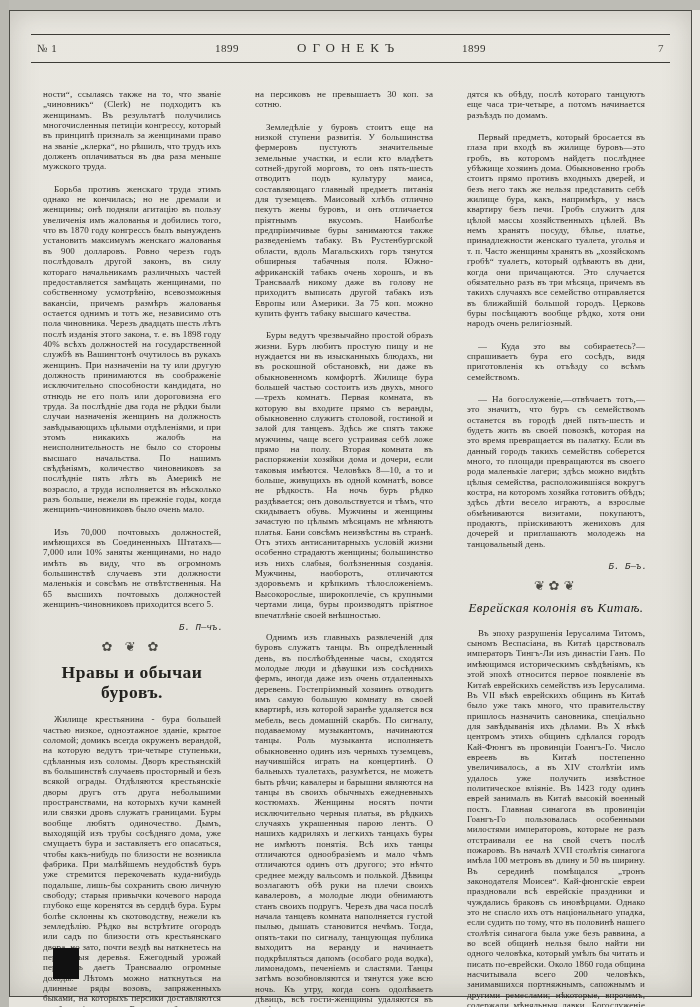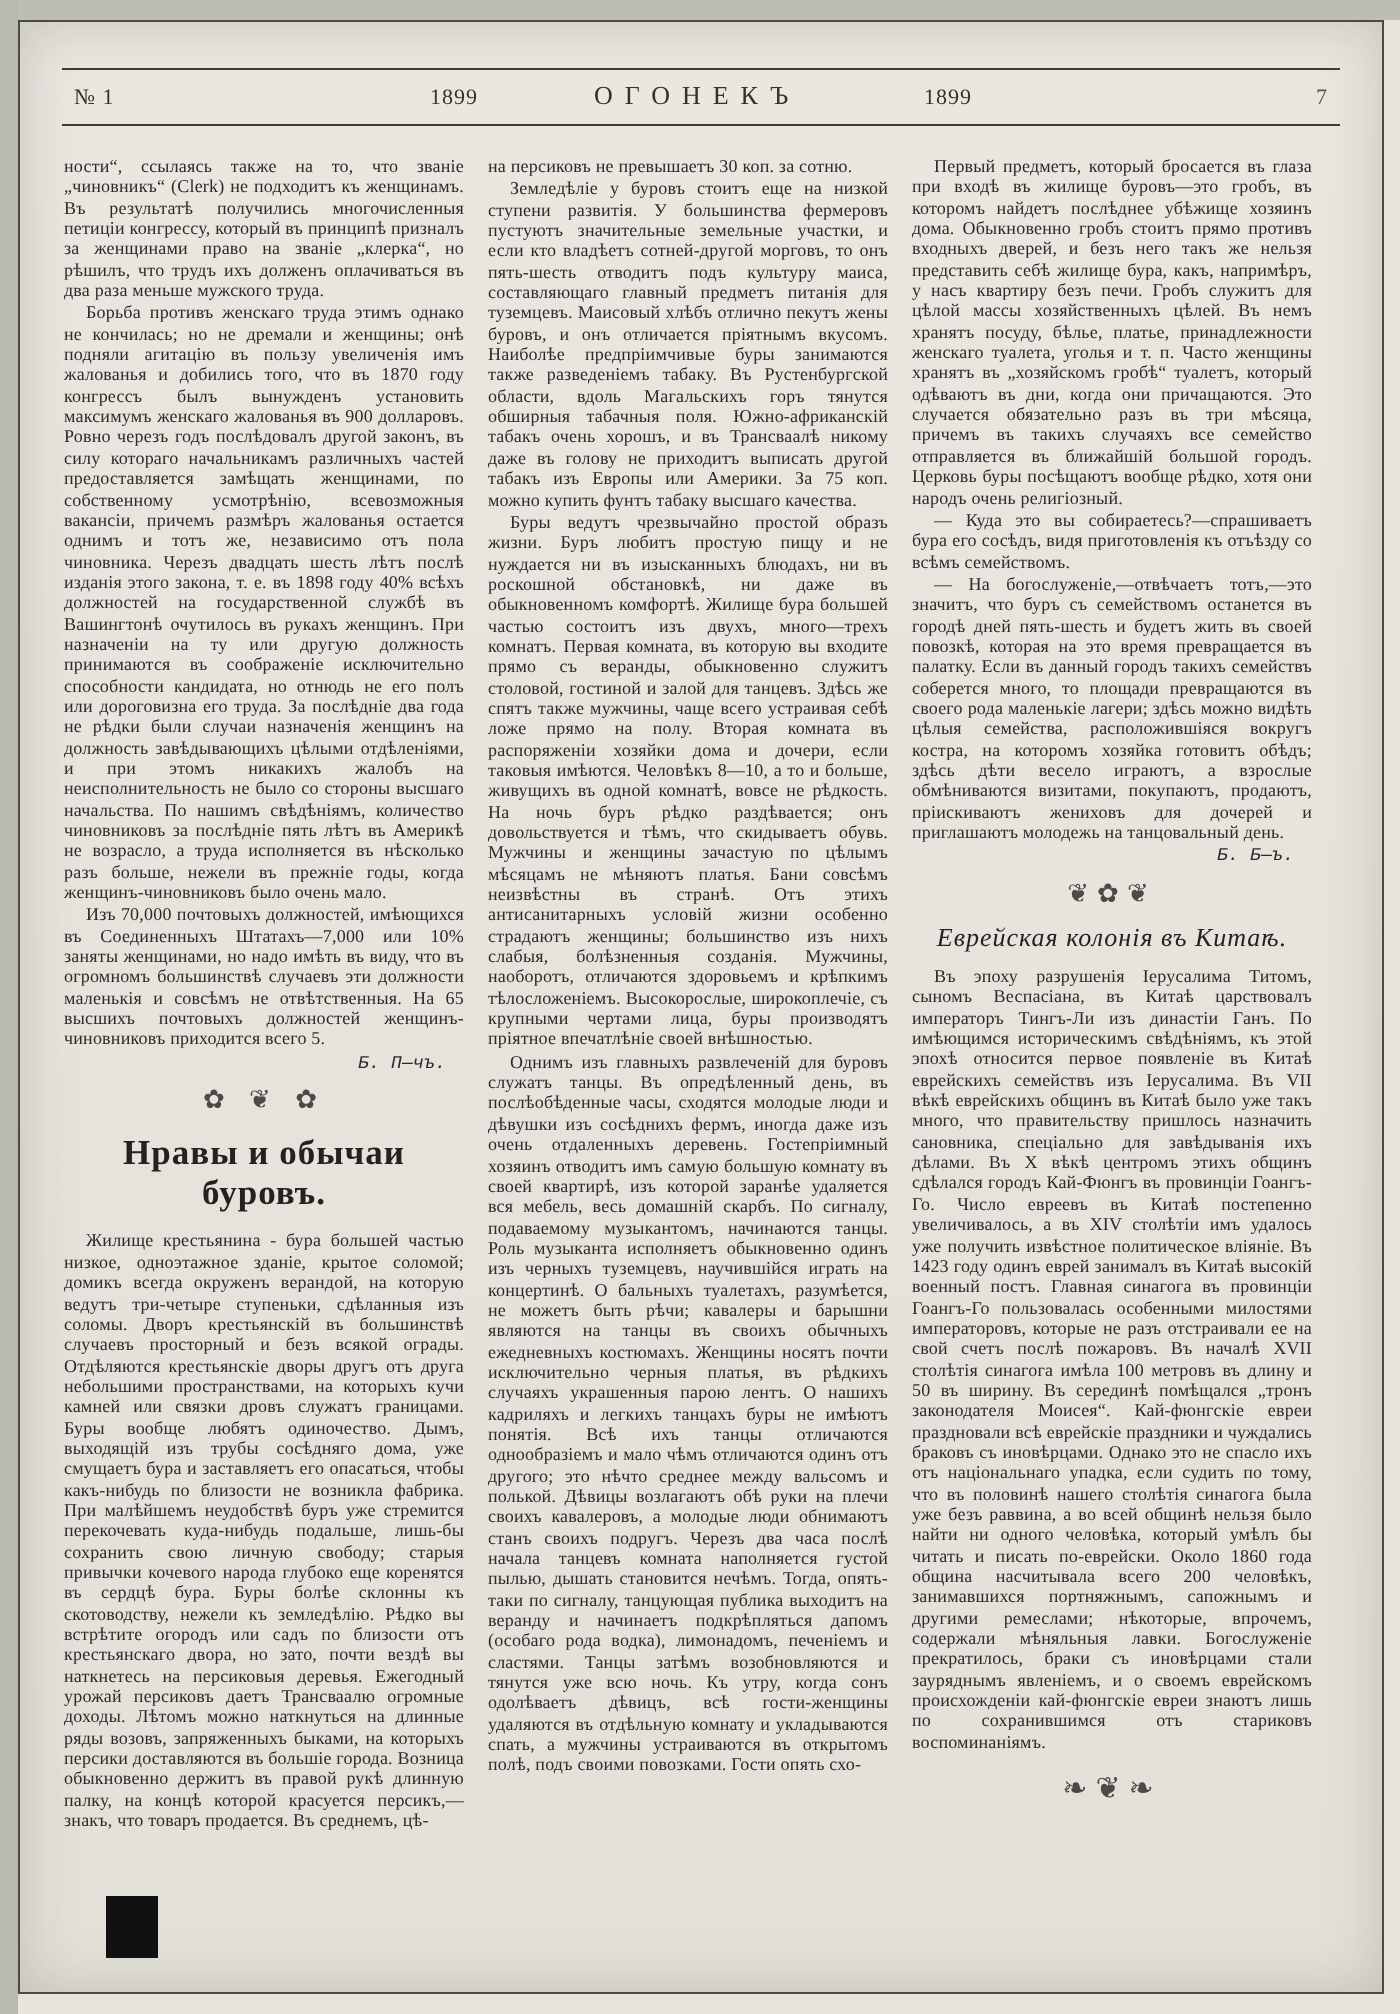--- a/index.html
+++ b/index.html
@@ -52,21 +52,21 @@
   }
   .col {
     width: 202px;
     flex: 0 0 202px;
     font-size: 9px;
     line-height: 10.35px;
     text-align: justify;
     letter-spacing: .1px;
     color: #2b2a26;
   }
-  .para { margin: 1px; text-indent: 11px; }
+  .para { margin: 12px; text-indent: 11px; }
   .para.noindent { text-indent: 0; }
   .signature {
     text-align: right;
     font-style: italic;
     padding: 1px 10px 0 0;
     font-family: Liberation Mono, monospace;
   }
   .vignette {
     text-align: center;
     font-family: "DejaVu Sans", sans-serif;
@@ -134,20 +134,21 @@
           <h2 class="art-heading">Нравы и обычаи буровъ.</h2>
           <p class="para">Жилище крестьянина - бура большей частью низкое, одноэтажное зданіе, крытое соломой; домикъ всегда окруженъ верандой, на которую ведутъ три-четыре ступеньки, сдѣланныя изъ соломы. Дворъ крестьянскій въ большинствѣ случаевъ просторный и безъ всякой ограды. Отдѣляются крестьянскіе дворы другъ отъ друга небольшими пространствами, на которыхъ кучи камней или связки дровъ служатъ границами. Буры вообще любятъ одиночество. Дымъ, выходящій изъ трубы сосѣдняго дома, уже смущаетъ бура и заставляетъ его опасаться, чтобы какъ-нибудь по близости не возникла фабрика. При малѣйшемъ неудобствѣ буръ уже стремится перекочевать куда-нибудь подальше, лишь-бы сохранить свою личную свободу; старыя привычки кочевого народа глубоко еще коренятся въ сердцѣ бура. Буры болѣе склонны къ скотоводству, нежели къ земледѣлію. Рѣдко вы встрѣтите огородъ или садъ по близости отъ крестьянскаго двора, но зато, почти вездѣ вы наткнетесь на персиковыя деревья. Ежегодный урожай персиковъ даетъ Трансваалю огромные доходы. Лѣтомъ можно наткнуться на длинные ряды возовъ, запряженныхъ быками, на которыхъ персики доставляются въ большіе города. Возница обыкновенно держитъ въ правой рукѣ длинную палку, на концѣ которой красуется персикъ,—знакъ, что товаръ продается. Въ среднемъ, цѣ-</p>
         </div>
         <div class="col">
           <p class="para noindent">на персиковъ не превышаетъ 30 коп. за сотню.</p>
           <p class="para">Земледѣліе у буровъ стоитъ еще на низкой ступени развитія. У большинства фермеровъ пустуютъ значительные земельные участки, и если кто владѣетъ сотней-другой морговъ, то онъ пять-шесть отводитъ подъ культуру маиса, составляющаго главный предметъ питанія для туземцевъ. Маисовый хлѣбъ отлично пекутъ жены буровъ, и онъ отличается пріятнымъ вкусомъ. Наиболѣе предпріимчивые буры занимаются также разведеніемъ табаку. Въ Рустенбургской области, вдоль Магальскихъ горъ тянутся обширныя табачныя поля. Южно-африканскій табакъ очень хорошъ, и въ Трансваалѣ никому даже въ голову не приходитъ выписать другой табакъ изъ Европы или Америки. За 75 коп. можно купить фунтъ табаку высшаго качества.</p>
           <p class="para">Буры ведутъ чрезвычайно простой образъ жизни. Буръ любитъ простую пищу и не нуждается ни въ изысканныхъ блюдахъ, ни въ роскошной обстановкѣ, ни даже въ обыкновенномъ комфортѣ. Жилище бура большей частью состоитъ изъ двухъ, много—трехъ комнатъ. Первая комната, въ которую вы входите прямо съ веранды, обыкновенно служитъ столовой, гостиной и залой для танцевъ. Здѣсь же спятъ также мужчины, чаще всего устраивая себѣ ложе прямо на полу. Вторая комната въ распоряженіи хозяйки дома и дочери, если таковыя имѣются. Человѣкъ 8—10, а то и больше, живущихъ въ одной комнатѣ, вовсе не рѣдкость. На ночь буръ рѣдко раздѣвается; онъ довольствуется и тѣмъ, что скидываетъ обувь. Мужчины и женщины зачастую по цѣлымъ мѣсяцамъ не мѣняютъ платья. Бани совсѣмъ неизвѣстны въ странѣ. Отъ этихъ антисанитарныхъ условій жизни особенно страдаютъ женщины; большинство изъ нихъ слабыя, болѣзненныя созданія. Мужчины, наоборотъ, отличаются здоровьемъ и крѣпкимъ тѣлосложеніемъ. Высокорослые, широкоплечіе, съ крупными чертами лица, буры производятъ пріятное впечатлѣніе своей внѣшностью.</p>
           <p class="para">Однимъ изъ главныхъ развлеченій для буровъ служатъ танцы. Въ опредѣленный день, въ послѣобѣденные часы, сходятся молодые люди и дѣвушки изъ сосѣднихъ фермъ, иногда даже изъ очень отдаленныхъ деревень. Гостепріимный хозяинъ отводитъ имъ самую большую комнату въ своей квартирѣ, изъ которой заранѣе удаляется вся мебель, весь домашній скарбъ. По сигналу, подаваемому музыкантомъ, начинаются танцы. Роль музыканта исполняетъ обыкновенно одинъ изъ черныхъ туземцевъ, научившійся играть на концертинѣ. О бальныхъ туалетахъ, разумѣется, не можетъ быть рѣчи; кавалеры и барышни являются на танцы въ своихъ обычныхъ ежедневныхъ костюмахъ. Женщины носятъ почти исключительно черныя платья, въ рѣдкихъ случаяхъ украшенныя парою лентъ. О нашихъ кадриляхъ и легкихъ танцахъ буры не имѣютъ понятія. Всѣ ихъ танцы отличаются однообразіемъ и мало чѣмъ отличаются одинъ отъ другого; это нѣчто среднее между вальсомъ и полькой. Дѣвицы возлагаютъ обѣ руки на плечи своихъ кавалеровъ, а молодые люди обнимаютъ станъ своихъ подругъ. Черезъ два часа послѣ начала танцевъ комната наполняется густой пылью, дышать становится нечѣмъ. Тогда, опять-таки по сигналу, танцующая публика выходитъ на веранду и начинаетъ подкрѣпляться дапомъ (особаго рода водка), лимонадомъ, печеніемъ и сластями. Танцы затѣмъ возобновляются и тянутся уже всю ночь. Къ утру, когда сонъ одолѣваетъ дѣвицъ, всѣ гости-женщины удаляются въ отдѣльную комнату и укладываются спать, а мужчины устраиваются въ открытомъ полѣ, подъ своими повозками. Гости опять схо-</p>
         </div>
         <div class="col">
+          <p class="para noindent">дятся къ обѣду, послѣ котораго танцуютъ еще часа три-четыре, а потомъ начинается разъѣздъ по домамъ.</p>
           <p class="para">Первый предметъ, который бросается въ глаза при входѣ въ жилище буровъ—это гробъ, въ которомъ найдетъ послѣднее убѣжище хозяинъ дома. Обыкновенно гробъ стоитъ прямо противъ входныхъ дверей, и безъ него такъ же нельзя представить себѣ жилище бура, какъ, напримѣръ, у насъ квартиру безъ печи. Гробъ служитъ для цѣлой массы хозяйственныхъ цѣлей. Въ немъ хранятъ посуду, бѣлье, платье, принадлежности женскаго туалета, уголья и т. п. Часто женщины хранятъ въ „хозяйскомъ гробѣ“ туалетъ, который одѣваютъ въ дни, когда они причащаются. Это случается обязательно разъ въ три мѣсяца, причемъ въ такихъ случаяхъ все семейство отправляется въ ближайшій большой городъ. Церковь буры посѣщаютъ вообще рѣдко, хотя они народъ очень религіозный.</p>
           <p class="para">— Куда это вы собираетесь?—спрашиваетъ бура его сосѣдъ, видя приготовленія къ отъѣзду со всѣмъ семействомъ.</p>
           <p class="para">— На богослуженіе,—отвѣчаетъ тотъ,—это значитъ, что буръ съ семействомъ останется въ городѣ дней пять-шесть и будетъ жить въ своей повозкѣ, которая на это время превращается въ палатку. Если въ данный городъ такихъ семействъ соберется много, то площади превращаются въ своего рода маленькіе лагери; здѣсь можно видѣть цѣлыя семейства, расположившіяся вокругъ костра, на которомъ хозяйка готовитъ обѣдъ; здѣсь дѣти весело играютъ, а взрослые обмѣниваются визитами, покупаютъ, продаютъ, пріискиваютъ жениховъ для дочерей и приглашаютъ молодежь на танцовальный день.</p>
           <div class="signature">Б. Б—ъ.</div>
           <div class="vignette">❦✿❦</div>
           <h2 class="art-heading italic">Еврейская колонія въ Китаѣ.</h2>
           <p class="para">Въ эпоху разрушенія Іерусалима Титомъ, сыномъ Веспасіана, въ Китаѣ царствовалъ императоръ Тингъ-Ли изъ династіи Ганъ. По имѣющимся историческимъ свѣдѣніямъ, къ этой эпохѣ относится первое появленіе въ Китаѣ еврейскихъ семействъ изъ Іерусалима. Въ VII вѣкѣ еврейскихъ общинъ въ Китаѣ было уже такъ много, что правительству пришлось назначить сановника, спеціально для завѣдыванія ихъ дѣлами. Въ X вѣкѣ центромъ этихъ общинъ сдѣлался городъ Кай-Фюнгъ въ провинціи Гоангъ-Го. Число евреевъ въ Китаѣ постепенно увеличивалось, а въ XIV столѣтіи имъ удалось уже получить извѣстное политическое вліяніе. Въ 1423 году одинъ еврей занималъ въ Китаѣ высокій военный постъ. Главная синагога въ провинціи Гоангъ-Го пользовалась особенными милостями императоровъ, которые не разъ отстраивали ее на свой счетъ послѣ пожаровъ. Въ началѣ XVII столѣтія синагога имѣла 100 метровъ въ длину и 50 въ ширину. Въ серединѣ помѣщался „тронъ законодателя Моисея“. Кай-фюнгскіе евреи праздновали всѣ еврейскіе праздники и чуждались браковъ съ иновѣрцами. Однако это не спасло ихъ отъ національнаго упадка, если судить по тому, что въ половинѣ нашего столѣтія синагога была уже безъ раввина, а во всей общинѣ нельзя было найти ни одного человѣка, который умѣлъ бы читать и писать по-еврейски. Около 1860 года община насчитывала всего 200 человѣкъ, занимавшихся портняжнымъ, сапожнымъ и другими ремеслами; нѣкоторые, впрочемъ, содержали мѣняльныя лавки. Богослуженіе прекратилось, браки съ иновѣрцами стали зауряднымъ явленіемъ, и о своемъ еврейскомъ происхожденіи кай-фюнгскіе евреи знаютъ лишь по сохранившимся отъ стариковъ воспоминаніямъ.</p>
           <div class="vignette tail">❧❦❧</div>
         </div>
       </div>

